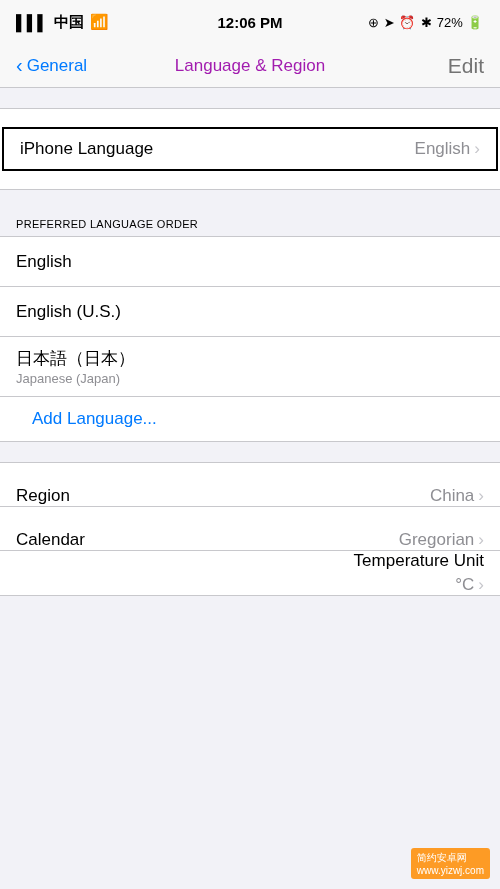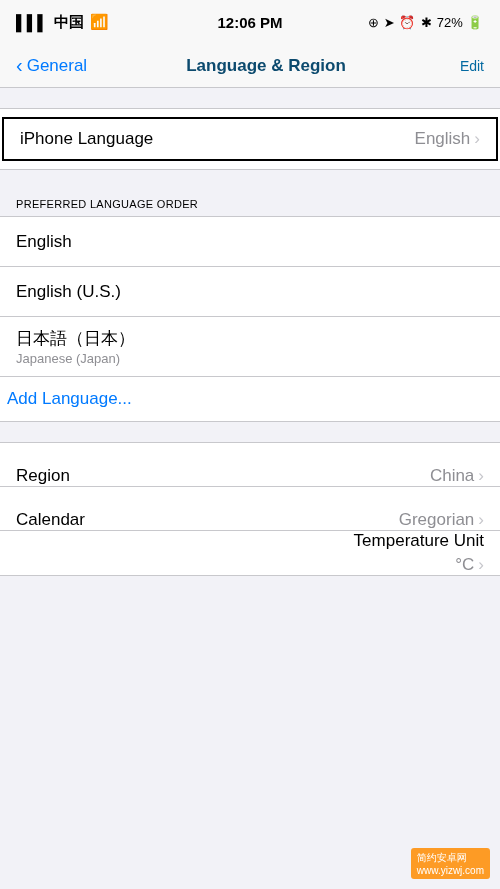--- a/index.html
+++ b/index.html
@@ -72,31 +72,30 @@
 
     .nav-back-chevron {
       font-size: 20px;
       font-weight: 300;
       line-height: 1;
       margin-top: -1px;
     }
 
     .nav-title {
       font-size: 17px;
-      font-weight: 700;
-      color: #0c4a6e;
+      font-weight: 400;
+      color: #a21caf;
       position: absolute;
       left: 50%;
       transform: translateX(-50%);
-      margin-left: 16px;
     }
 
     .nav-edit {
-      color: #0369a1;
-      font-size: 14px;
+      color: #737373;
+      font-size: 21px;
     }
 
     
     .content {
       background-color: #f2f2f7;
     }
 
     
     .section {
       margin-top: 20px;
@@ -152,21 +151,21 @@
     }
 
     .iphone-language-row {
       display: flex;
       align-items: center;
       justify-content: space-between;
       padding: 0 16px;
       min-height: 44px;
       background-color: #fff;
       border: 2px solid #000;
-      margin: 8px 2px;
+      margin: 18px 2px;
     }
 
     
     .language-item {
       display: flex;
       flex-direction: column;
       justify-content: center;
       padding: 10px 16px;
       min-height: 50px;
       background-color: #fff;
@@ -185,21 +184,21 @@
     .language-sub {
       font-size: 13px;
       color: #8e8e93;
       margin-top: 1px;
     }
 
     
     .add-language-row {
       display: flex;
       align-items: center;
-      padding: 0 7px;
+      padding: 0 32px;
       min-height: 44px;
       background-color: #fff;
       border-bottom: none;
     }
 
     .add-language-text {
       font-size: 17px;
       color: #007aff;
     }
 

